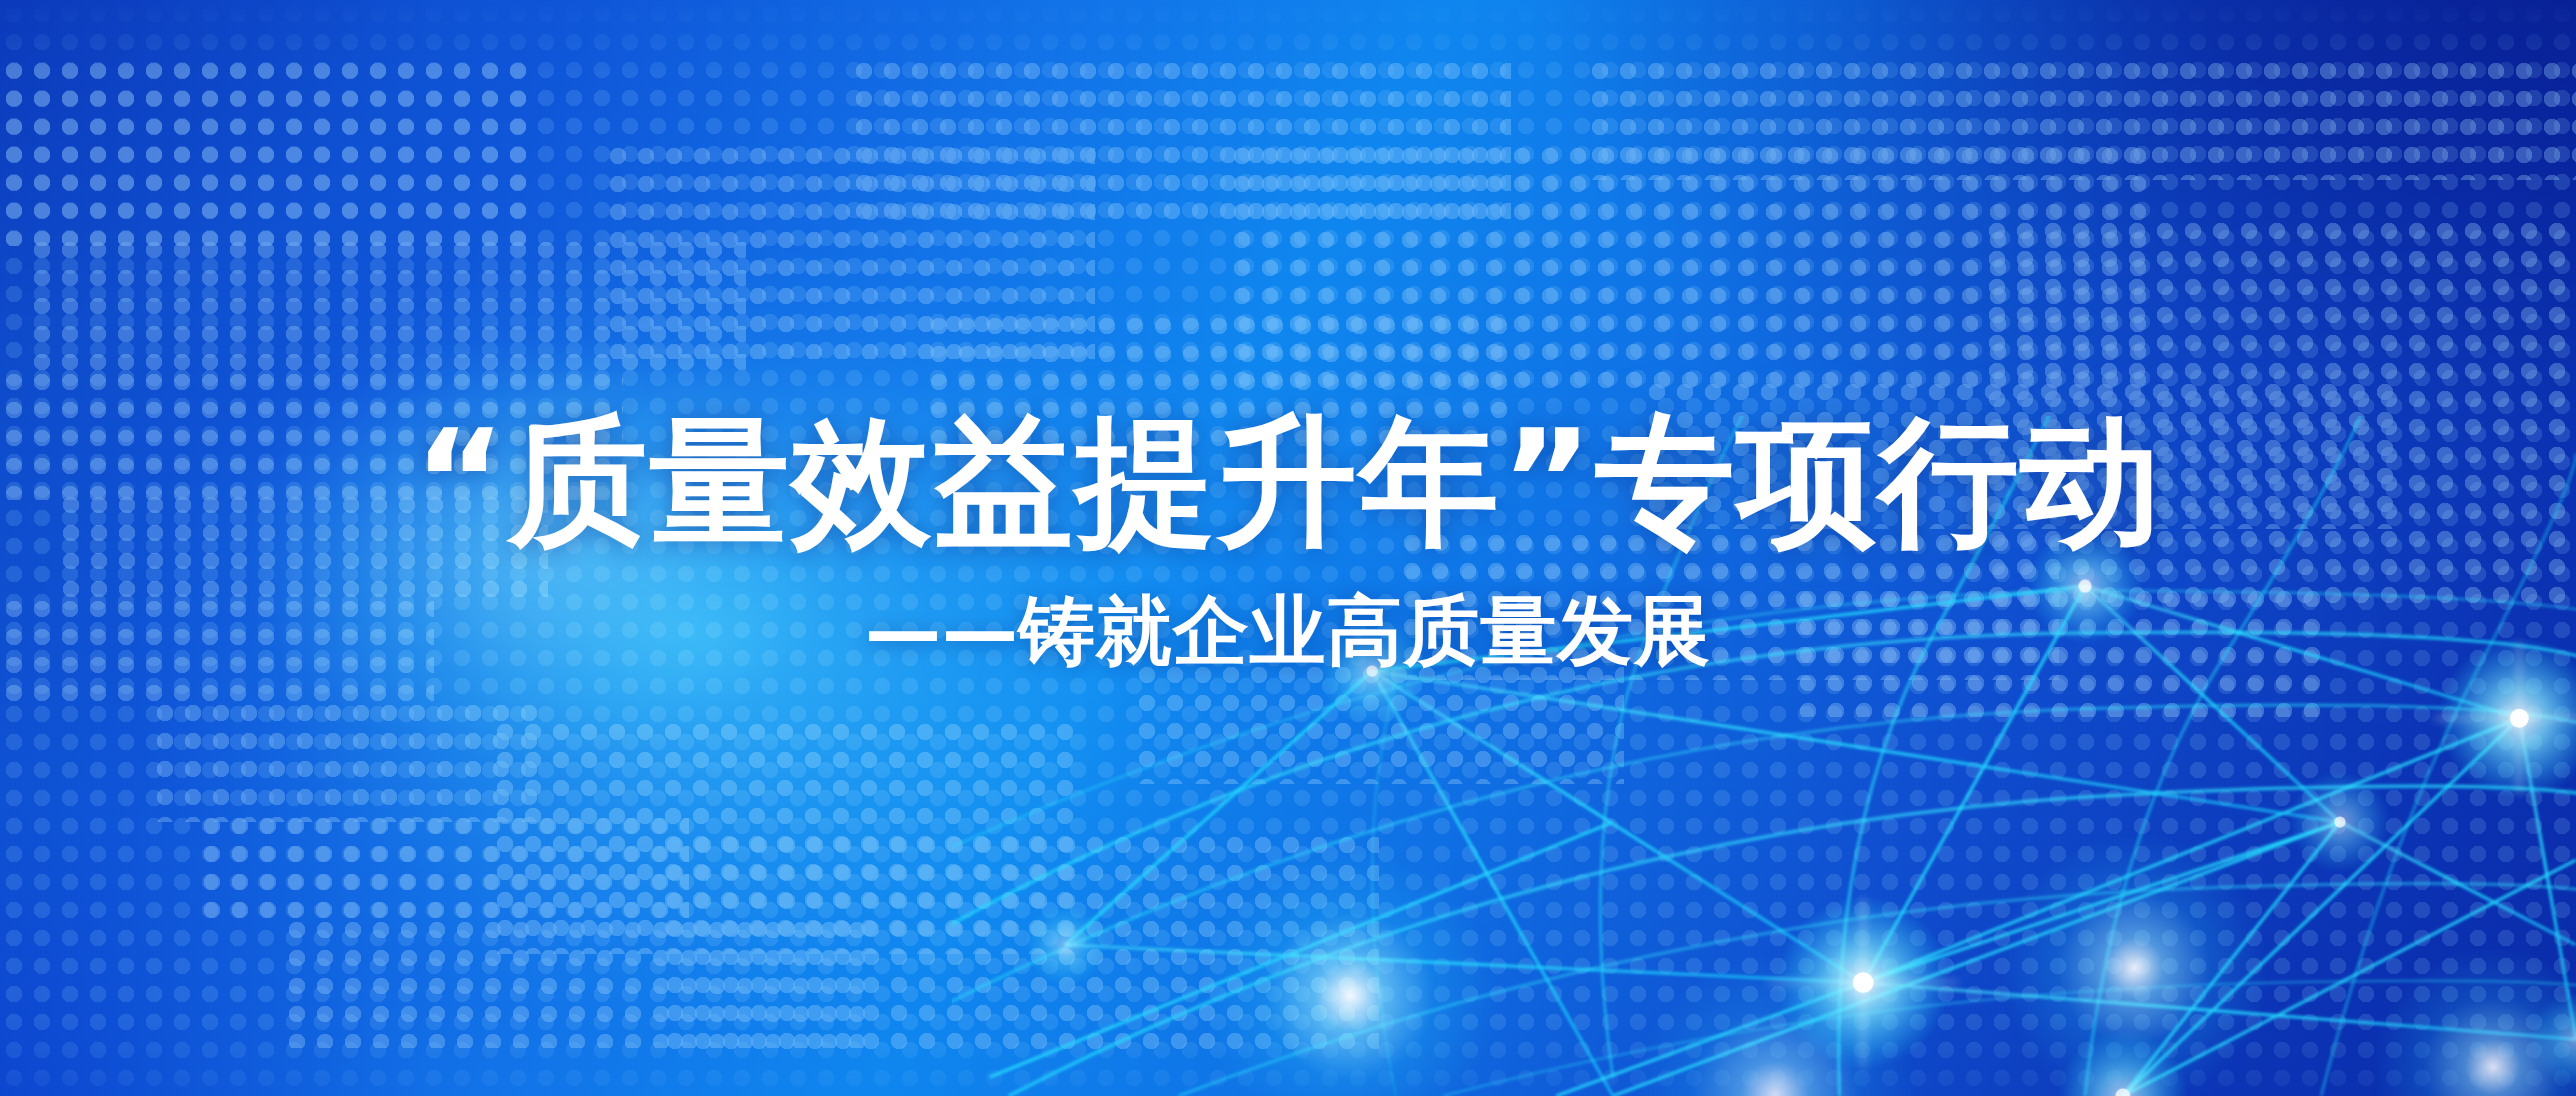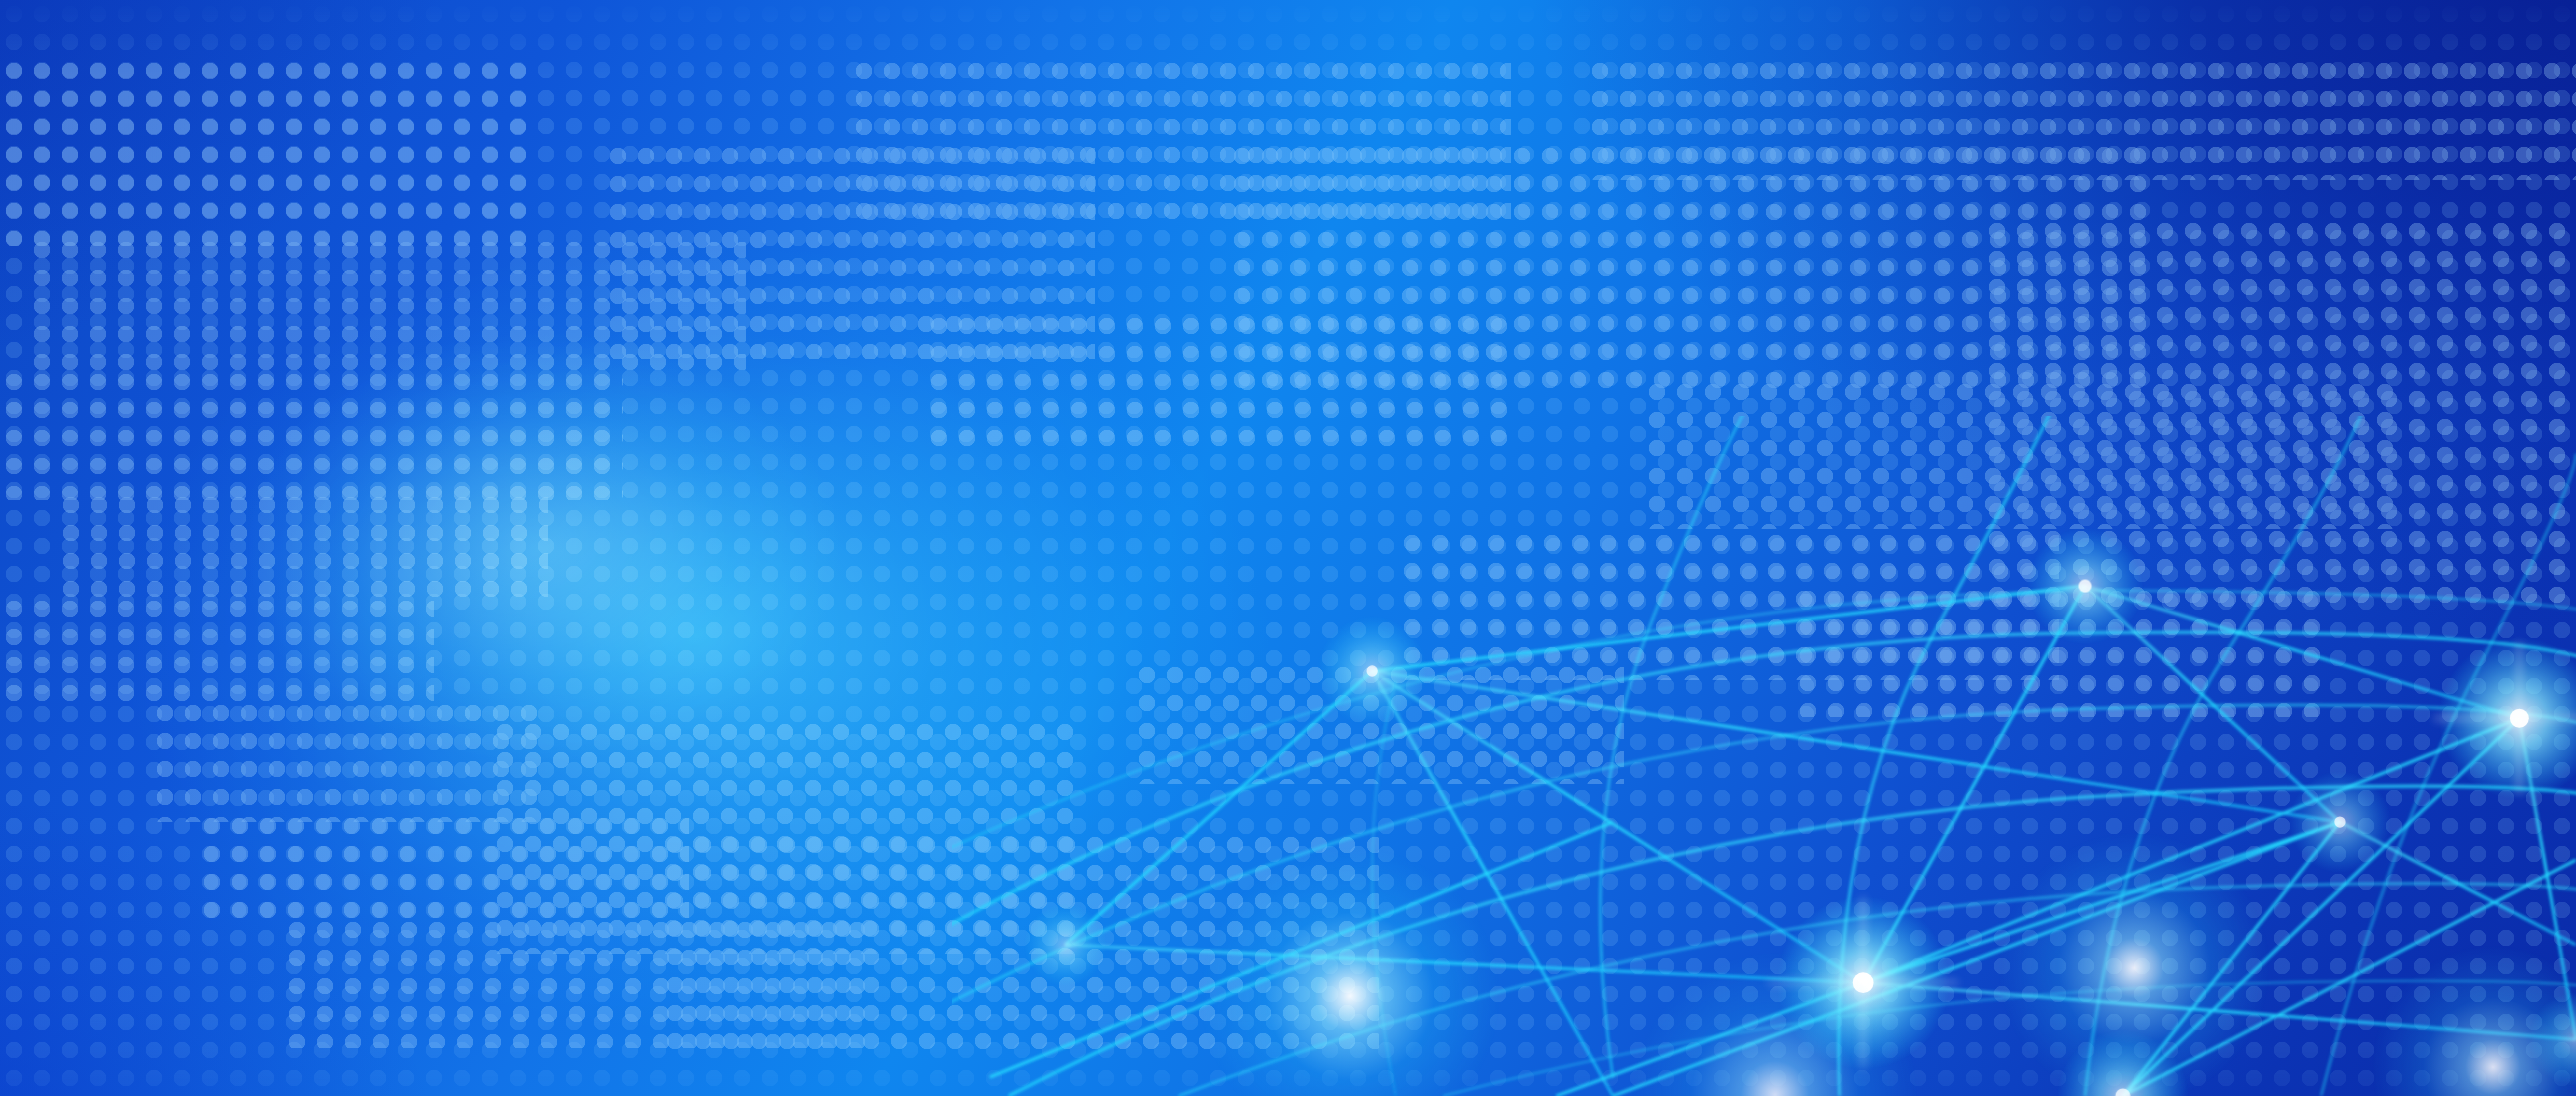--- a/index.html
+++ b/index.html
@@ -255,15 +255,19 @@
 
   <div class="glowdot" style="left:1350px; top:996px; width:312px; height:312px; transform:translate(-50%,-50%);
               background:radial-gradient(circle, rgba(255,255,255,.95) 0%, rgba(150,240,255,.55) 16%, rgba(40,200,255,.22) 38%, rgba(0,0,0,0) 68%);"></div>
   <div class="glowdot" style="left:2134px; top:968px; width:283px; height:283px; transform:translate(-50%,-50%);
               background:radial-gradient(circle, rgba(255,255,255,.9) 0%, rgba(150,240,255,.5) 15%, rgba(40,200,255,.2) 38%, rgba(0,0,0,0) 68%);"></div>
   <div class="glowdot" style="left:2493px; top:1067px; width:246px; height:246px; transform:translate(-50%,-50%);
               background:radial-gradient(circle, rgba(255,255,255,.85) 0%, rgba(150,240,255,.45) 16%, rgba(40,200,255,.18) 40%, rgba(0,0,0,0) 70%);"></div>
   <div class="glowdot" style="left:1775px; top:1095px; width:283px; height:283px; transform:translate(-50%,-50%);
               background:radial-gradient(circle, rgba(255,255,255,.8) 0%, rgba(150,240,255,.42) 17%, rgba(40,200,255,.16) 42%, rgba(0,0,0,0) 72%);"></div>
 
+  <div id="text-wrap">
+    <div id="main-title">“质量效益提升年”专项行动</div>
+    <div id="sub-title">——铸就企业高质量发展</div>
+  </div>
 
 </div>
 
 
 </body></html>

